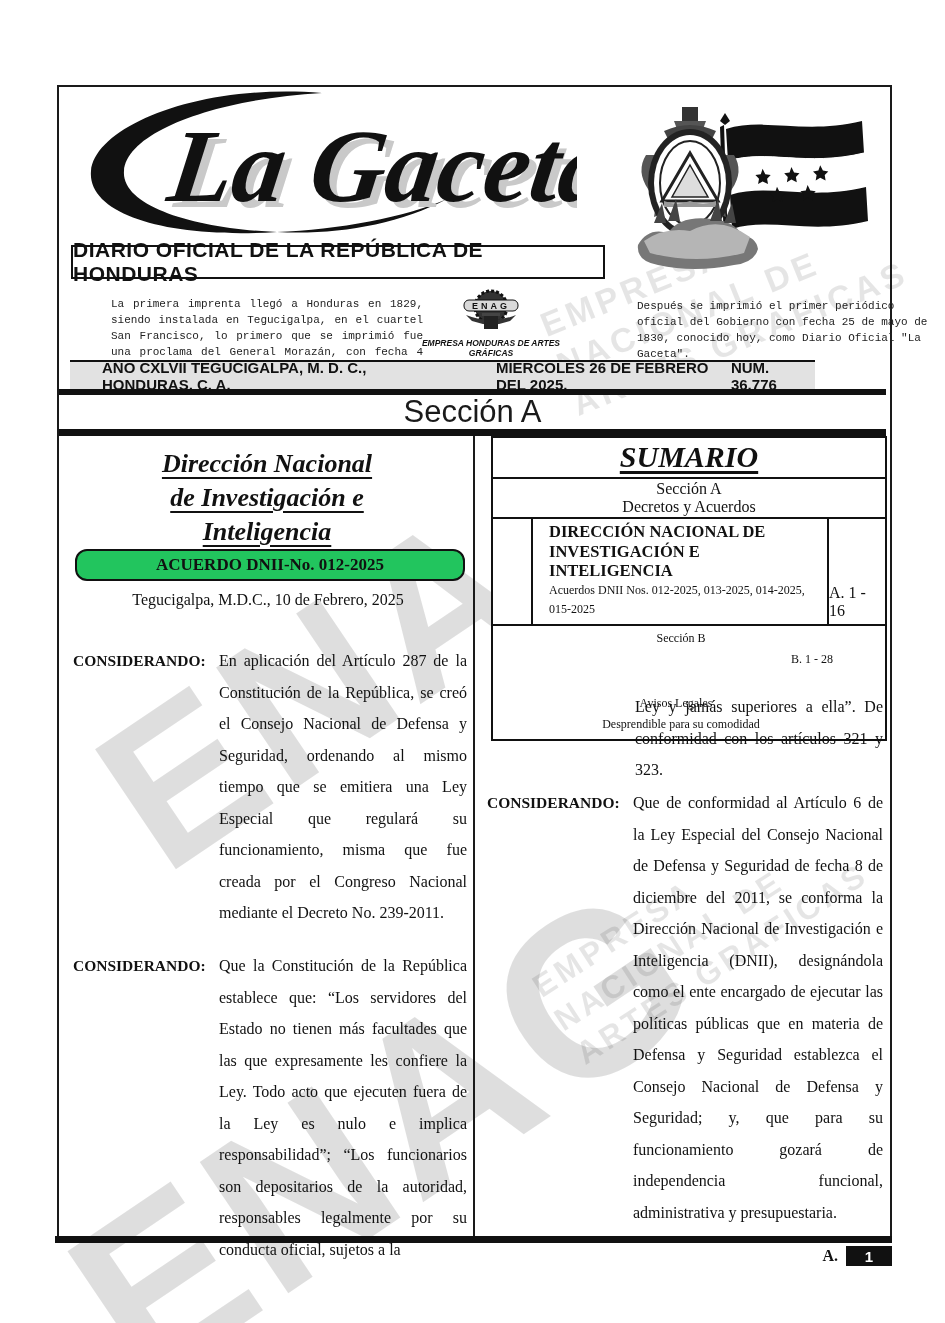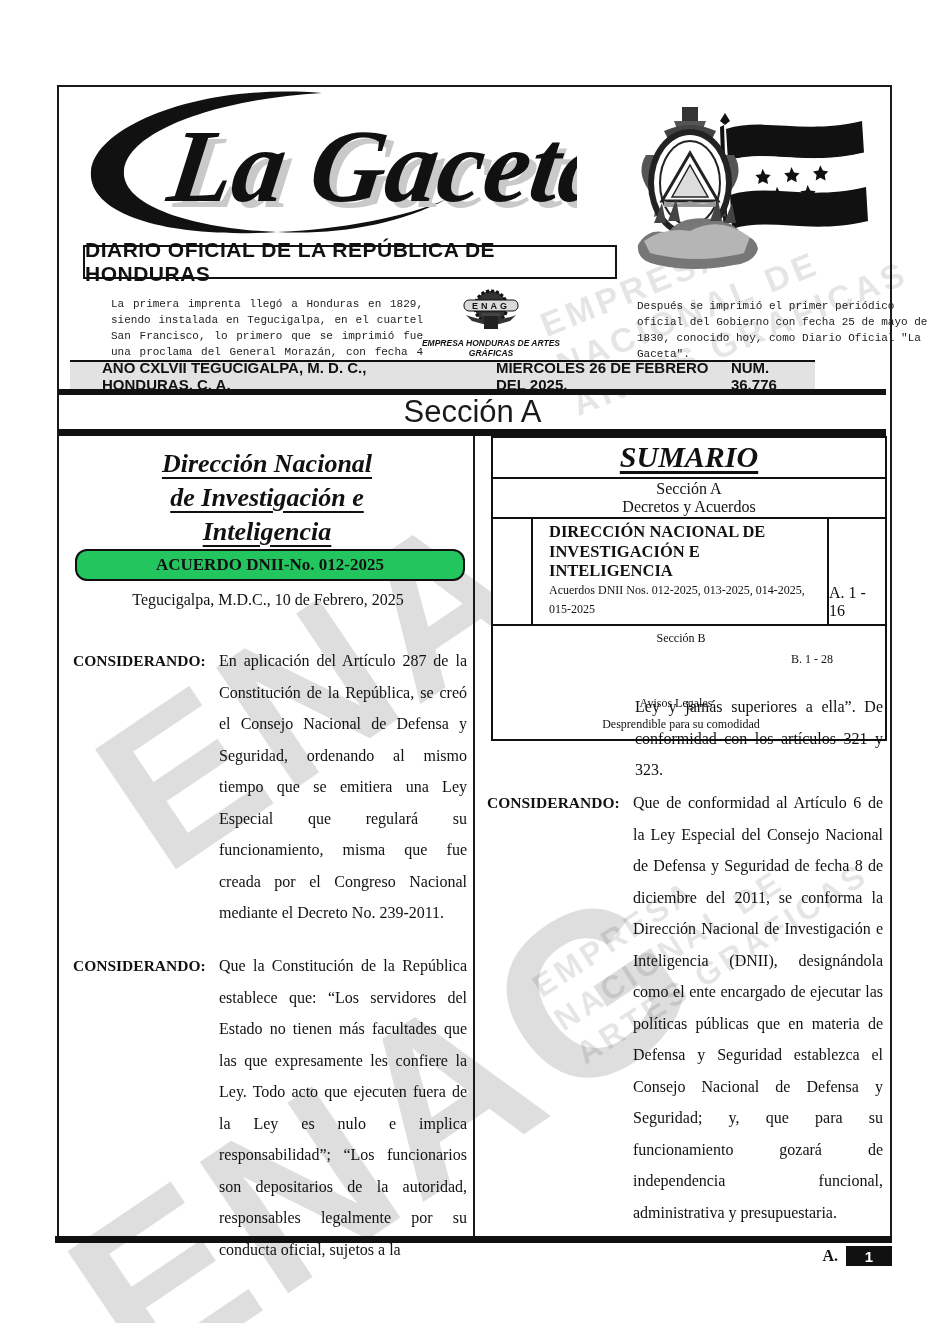--- a/index.html
+++ b/index.html
@@ -13,21 +13,21 @@
            color:rgba(0,0,0,0.13);letter-spacing:6px;transform:rotate(-34deg);}
   .wm-co{font-family:"Liberation Sans",sans-serif;font-weight:bold;
          color:rgba(0,0,0,0.10);line-height:1.25;letter-spacing:4px;transform:rotate(-22deg);}
   .wm-co div{white-space:nowrap;}
 
   
   #frame{left:57px;top:85px;width:831px;height:1153px;border:2px solid #1a1a1a;z-index:1;}
 
   
   #logo-wrap{left:18px;top:2px;width:500px;height:152px;}
-  #diario-box{left:24px;top:158px;width:530px;height:30px;border:2px solid #111;
+  #diario-box{left:12px;top:158px;width:530px;height:30px;border:2px solid #111;
               display:flex;align-items:center;}
   #diario-box span{font-family:"Liberation Sans",sans-serif;font-weight:bold;font-size:21px;letter-spacing:.5px;}
   #arms-wrap{left:565px;top:8px;width:255px;height:188px;}
 
   #notes-row{left:0;top:198px;width:827px;height:75px;}
   .note{font-family:Liberation Mono, monospace;font-size:11px;line-height:1.45;color:#222;text-align:justify;}
   #note-left{left:52px;top:12px;width:312px;}
   #note-right{left:578px;top:14px;width:300px;text-align:left;}
   #enag-logo{left:352px;top:4px;width:160px;height:70px;text-align:center;}
   #enag-caption{font-family:"Liberation Sans",sans-serif;font-weight:bold;font-style:italic;

